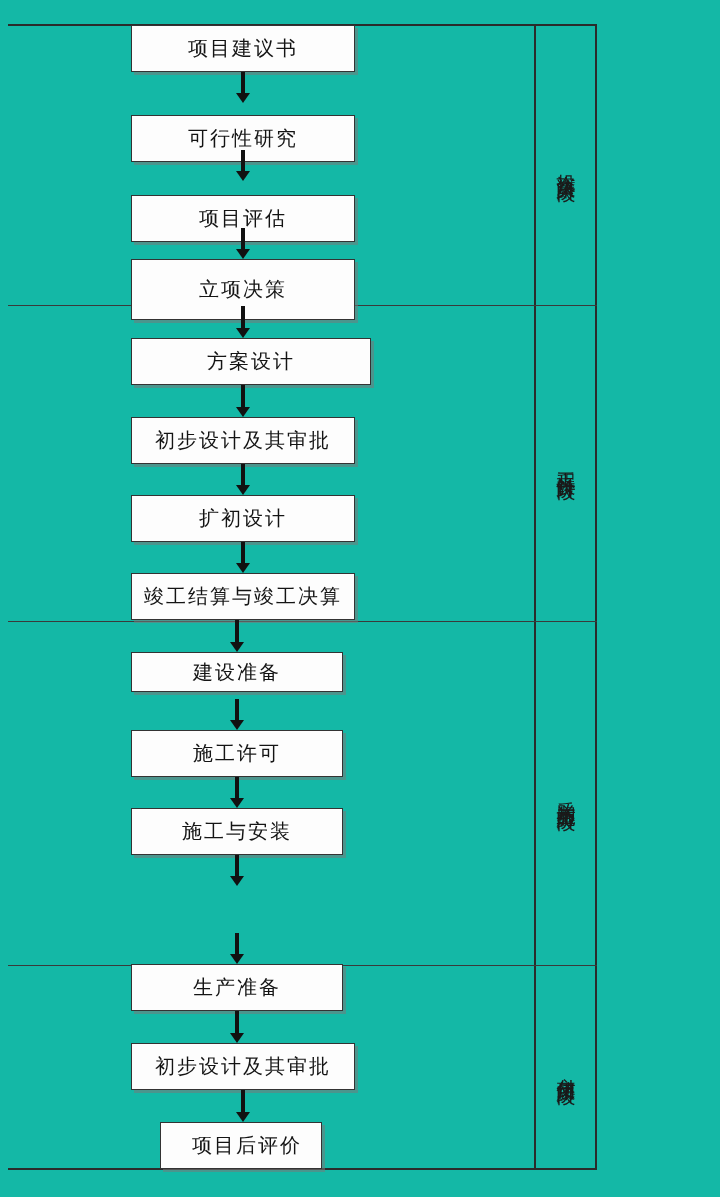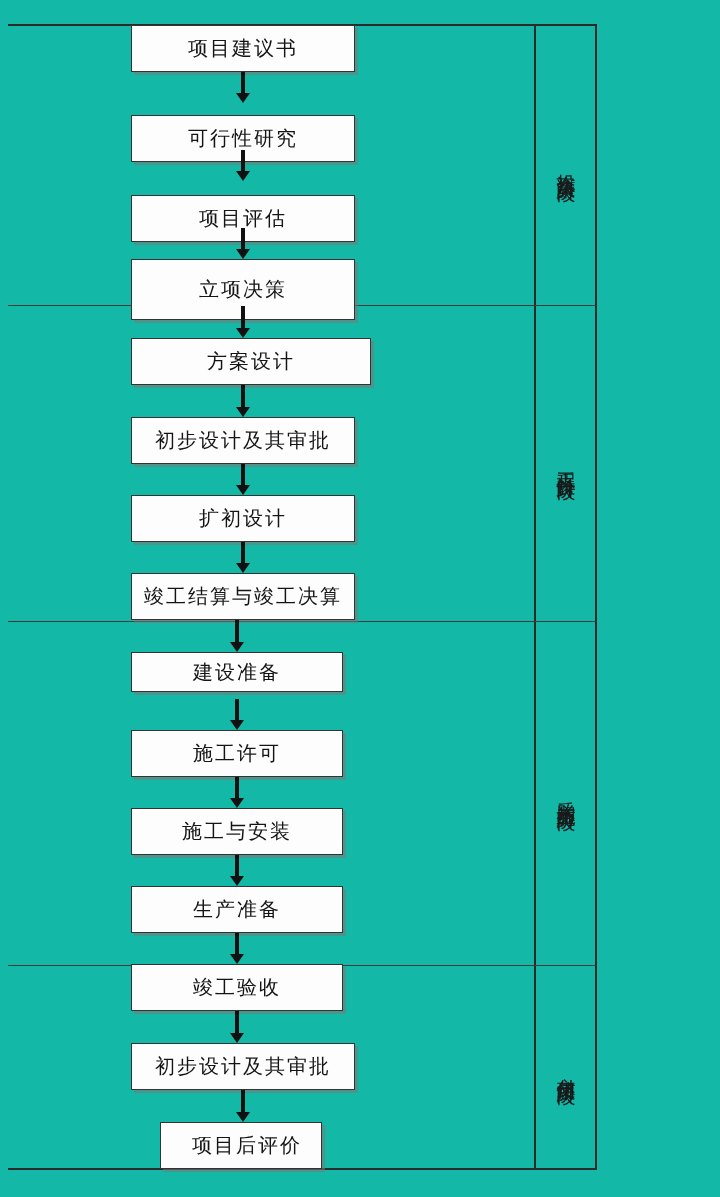--- a/index.html
+++ b/index.html
@@ -105,22 +105,21 @@
   <div class="node" style="left:131px; top:103px;  width:224px; height:47px;margin-top:12px;">可行性研究</div>
   <div class="node" style="left:131px; top:195px;  width:224px; height:47px;">项目评估</div>
   <div class="node" style="left:131px; top:259px;  width:224px; height:61px;">立项决策</div>
   <div class="node" style="left:131px; top:338px;  width:240px; height:47px;">方案设计</div>
   <div class="node" style="left:131px; top:417px;  width:224px; height:47px;">初步设计及其审批</div>
   <div class="node" style="left:131px; top:495px;  width:224px; height:47px;">扩初设计</div>
   <div class="node" style="left:131px; top:573px;  width:224px; height:47px;">竣工结算与竣工决算</div>
   <div class="node" style="left:131px; top:652px;  width:212px; height:40px;">建设准备</div>
   <div class="node" style="left:131px; top:730px;  width:212px; height:47px;">施工许可</div>
   <div class="node" style="left:131px; top:808px;  width:212px; height:47px;">施工与安装</div>
-  <div class="node" style="left:131px; top:886px;  width:212px; height:47px;">生产准备</div>
-  <div class="node" style="left:131px; top:964px;  width:212px; height:47px;">竣工验收</div>
+  <div class="node" style="left:131px; top:964px;  width:212px; height:47px;">生产准备</div>
   <div class="node" style="left:131px; top:1043px; width:224px; height:47px;">初步设计及其审批</div>
   <div class="node" style="left:160px; top:1122px; width:162px; height:47px;padding-left:12px;">项目后评价</div>
 
   <div class="arrow" style="left:236px; top:72px;   height:31px;">
       <span class="shaft" style="height:21px;"></span>
       <span class="head"></span>
     </div>
   <div class="arrow" style="left:236px; top:150px;  height:31px;">
       <span class="shaft" style="height:21px;"></span>
       <span class="head"></span>

